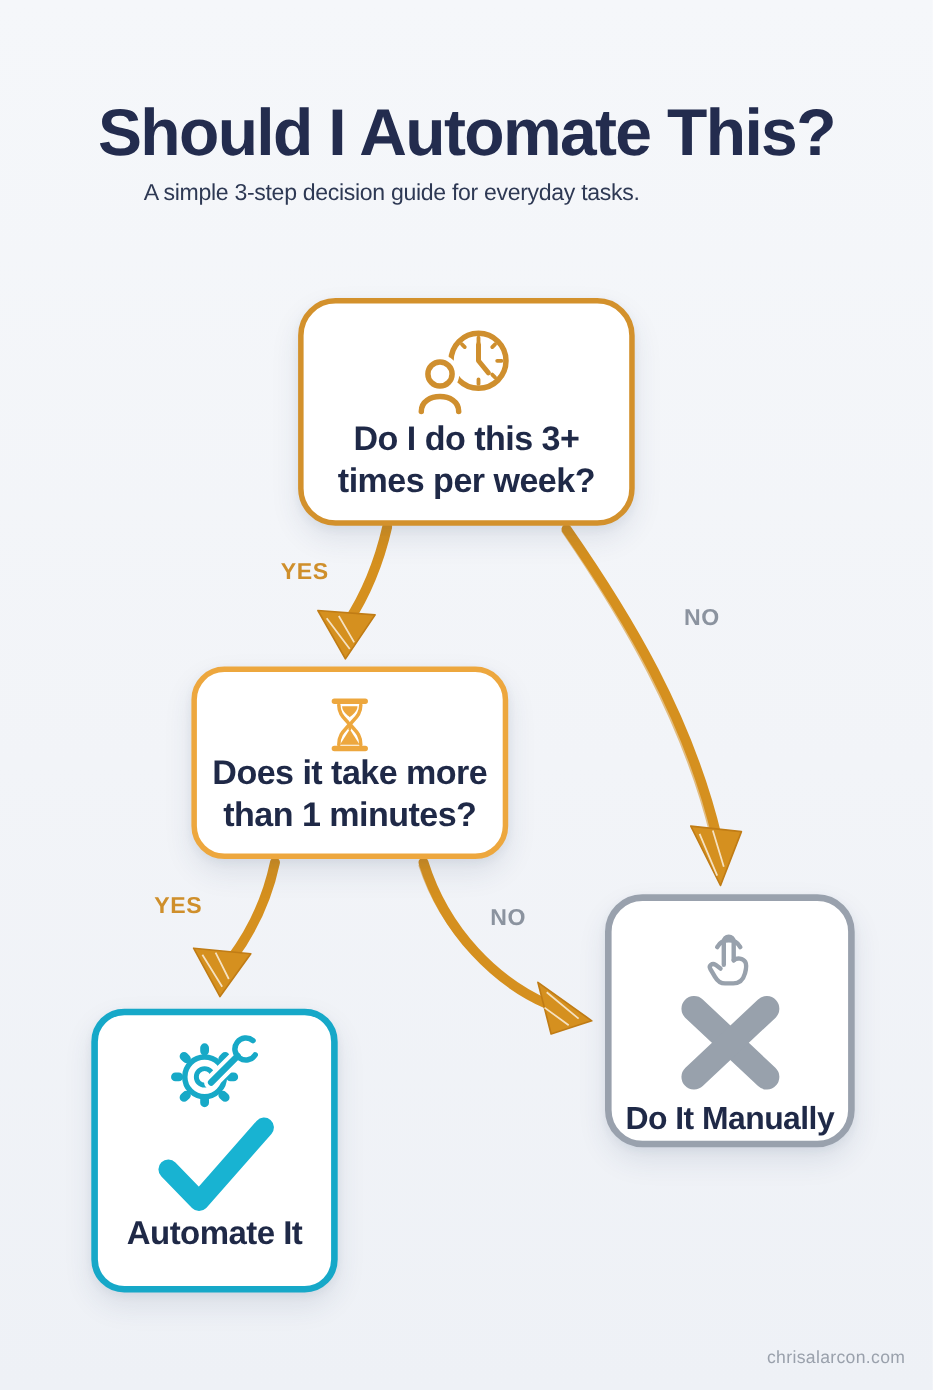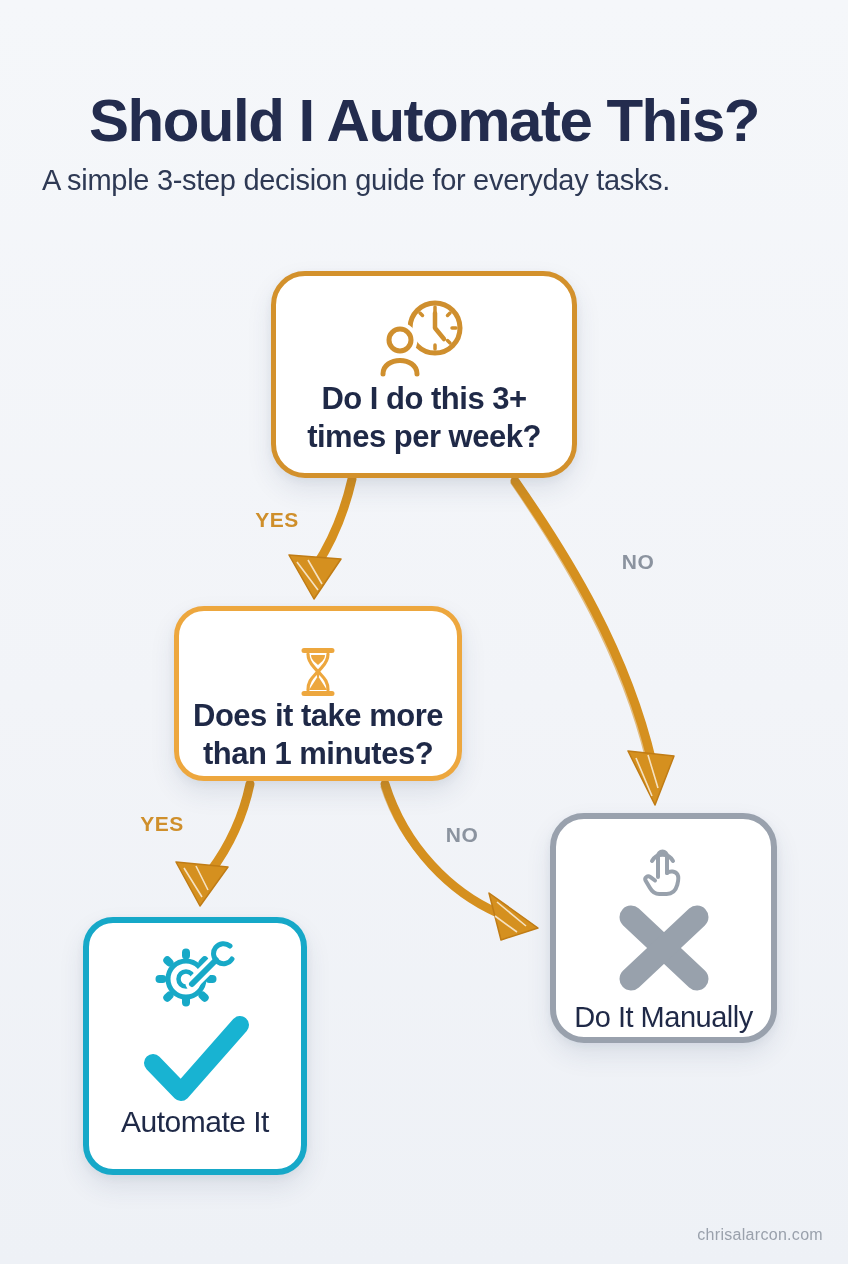--- a/index.html
+++ b/index.html
@@ -11,40 +11,40 @@
   }
   .stage{position:absolute;inset:0;}
   
   .title{
     position:absolute;top:86px;left:0;width:848px;
     text-align:center;font-weight:700;font-size:60px;letter-spacing:-1.5px;
     color:#232c4e;white-space:nowrap;
   }
   .subtitle{
     position:absolute;top:164px;left:0;width:712px;
-    text-align:center;font-size:29px;color:#2e3954;letter-spacing:-0.3px;
+    text-align:center;font-size:21px;color:#2e3954;letter-spacing:-0.3px;
     white-space:nowrap;
   }
   
   .node{
     position:absolute;background:#ffffff;
     box-shadow:0 12px 26px rgba(40,60,100,0.10),0 3px 8px rgba(40,60,100,0.06);
     display:flex;flex-direction:column;align-items:center;
     box-sizing:border-box;
   }
   .node-q1{left:271px;top:271px;width:306px;height:207px;border:5px solid #d3912c;border-radius:34px;padding-top:22px;}
-  .node-q2{left:174px;top:606px;width:288px;height:175px;border:5px solid #eda73e;border-radius:30px;padding-top:36px;}
+  .node-q2{left:174px;top:606px;width:288px;height:175px;border:5px solid #eda73e;border-radius:30px;padding-top:23px;}
   .node-automate{left:83px;top:917px;width:224px;height:258px;border:6px solid #16a8c8;border-radius:30px;padding-top:18px;}
   .node-manual{left:550px;top:813px;width:227px;height:230px;border:6px solid #99a1ad;border-radius:34px;padding-top:22px;}
   .q-text{
     margin-top:0;text-align:center;font-weight:700;font-size:31px;
     color:#1f2947;line-height:1.22;letter-spacing:-0.5px;
   }
   .result-label{
-    text-align:right;font-weight:400;color:#1f2947;letter-spacing:-0.5px;
+    text-align:right;font-weight:700;color:#1f2947;letter-spacing:-0.5px;
   }
   .node-automate .result-label{font-size:30px;}
   .node-manual .result-label{font-size:29px;margin-top:10px;}
   
   .edge-label{
     position:absolute;transform:translateX(-50%);
     font-weight:700;font-size:21px;letter-spacing:0.5px;white-space:nowrap;
   }
   .edge-label.yes{color:#cf8f2b;}
   .edge-label.no{color:#8b939f;}

